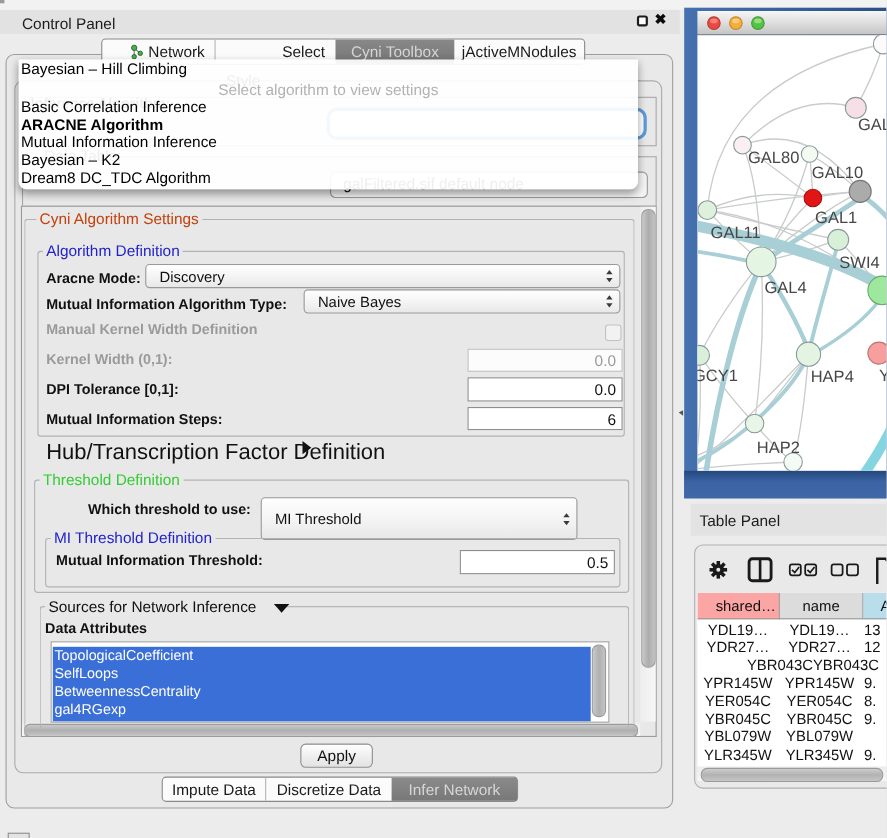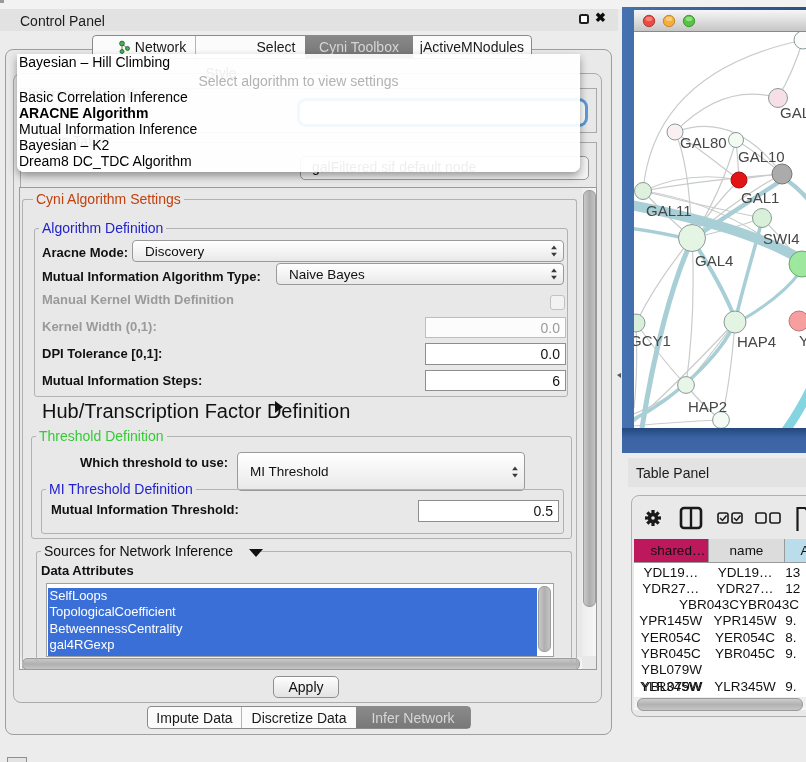--- a/index.html
+++ b/index.html
@@ -122,22 +122,22 @@
 <div class="field" style="left:418px;top:500px;width:141px;height:22px;">0.5</div>
 
 <div class="grp" style="left:36px;top:551px;width:534px;height:110px;border-bottom:none;"></div>
 <div class="gtitle" style="left:41px;top:544px;color:#111;padding-right:24px;">Sources for Network Inference</div>
 <div class="abs" style="left:249px;top:549px;width:0;height:0;border-top:8px solid #111;border-left:7px solid transparent;border-right:7px solid transparent;"></div>
 
 <div class="lbl abs" style="left:41px;top:563px;">Data Attributes</div>
 
 <div class="abs" style="left:46px;top:583px;width:508px;height:74px;background:#fff;border:1px solid #a0a0a0;box-sizing:border-box;overflow:hidden;">
   <div style="position:absolute;left:1px;top:4px;width:489px;height:68px;background:#3a6fd8;font-size:13px;color:#fff;">
+    <div style="height:16.3px;line-height:16.3px;padding-left:1.5px;">TopologicalCoefficient</div>
     <div style="height:16.3px;line-height:16.3px;padding-left:1.5px;">SelfLoops</div>
-    <div style="height:16.3px;line-height:16.3px;padding-left:1.5px;">TopologicalCoefficient</div>
     <div style="height:16.3px;line-height:16.3px;padding-left:1.5px;">BetweennessCentrality</div>
     <div style="height:16.3px;line-height:16.3px;padding-left:1.5px;">gal4RGexp</div>
   </div>
   <div style="position:absolute;right:2px;top:2px;width:11px;height:64px;background:linear-gradient(90deg,#c9c9c9,#b0b0b0 50%,#c4c4c4);border:1px solid #9b9b9b;border-radius:6px;"></div>
 </div>
 </div>
 
 <div class="abs" style="left:273px;top:676px;width:64px;height:20px;background:linear-gradient(#fefefe,#eee 55%,#e3e3e3);border:1px solid #8f8f8f;border-radius:5px;display:flex;align-items:center;justify-content:center;font-size:14px;color:#111;">Apply</div>
 
 <div class="abs" style="left:147px;top:706px;width:322px;height:21px;background:#fbfbfb;border:1px solid #8a8a8a;border-radius:4px;display:flex;font-size:14px;color:#1a1a1a;">
@@ -283,21 +283,21 @@
       <path d="M 80,13 l2.5,2.5 l4,-5" stroke-width="1.5"></path>
       <path d="M 94,13 l2.5,2.5 l4,-5" stroke-width="1.5"></path>
       <rect x="116" y="8" width="10" height="10" rx="2"></rect>
       <rect x="130" y="8" width="10" height="10" rx="2"></rect>
       <path d="M 157.5,26 L 157.5,3 L 165,3 L 171,9" stroke-width="2.2"></path>
     </g>
   </g>
 </svg>
 
 <div class="abs" style="left:634px;top:539px;width:172px;height:158px;background:#fff;overflow:hidden;font-size:13.5px;color:#111;">
-  <div style="position:absolute;left:0;top:0;width:75px;height:24px;background:#be185d;border-right:1px solid #999;border-bottom:1px solid #999;box-sizing:border-box;text-align:center;line-height:23px;padding-left:14px;">shared…</div>
+  <div style="position:absolute;left:0;top:0;width:75px;height:24px;background:#fca5a5;border-right:1px solid #999;border-bottom:1px solid #999;box-sizing:border-box;text-align:center;line-height:23px;padding-left:14px;">shared…</div>
   <div style="position:absolute;left:75px;top:0;width:76px;height:24px;background:#dcdcdc;border-right:1px solid #999;border-bottom:1px solid #999;box-sizing:border-box;text-align:center;line-height:23px;">name</div>
   <div style="position:absolute;left:151px;top:0;width:40px;height:24px;background:#b9ddeb;border-bottom:1px solid #999;box-sizing:border-box;text-align:center;line-height:23px;">A</div>
   <div id="rows" style="position:absolute;left:0;top:25.5px;width:100%;">
 <div style="height:16.3px;line-height:16.3px;display:flex;">
           <div style="width:75px;text-align:center;">YDL19…</div>
           <div style="width:76px;text-align:center;">YDL19…</div>
           <div style="width:21px;text-align:left;padding-left:3px;">13</div>
         </div>
 <div style="height:16.3px;line-height:16.3px;display:flex;">
           <div style="width:75px;text-align:center;">YDR27…</div>
@@ -317,21 +317,21 @@
 <div style="height:16.3px;line-height:16.3px;display:flex;">
           <div style="width:75px;text-align:center;">YER054C</div>
           <div style="width:76px;text-align:center;">YER054C</div>
           <div style="width:21px;text-align:left;padding-left:3px;">8.</div>
         </div>
 <div style="height:16.3px;line-height:16.3px;display:flex;">
           <div style="width:75px;text-align:center;">YBR045C</div>
           <div style="width:76px;text-align:center;">YBR045C</div>
           <div style="width:21px;text-align:left;padding-left:3px;">9.</div>
         </div>
-<div style="height:16.3px;line-height:16.3px;display:flex;flex-direction:column;">
+<div style="height:16.3px;line-height:16.3px;display:flex;">
           <div style="width:75px;text-align:center;">YBL079W</div>
           <div style="width:76px;text-align:center;">YBL079W</div>
           <div style="width:21px;text-align:left;padding-left:3px;"></div>
         </div>
 <div style="height:16.3px;line-height:16.3px;display:flex;">
           <div style="width:75px;text-align:center;">YLR345W</div>
           <div style="width:76px;text-align:center;">YLR345W</div>
           <div style="width:21px;text-align:left;padding-left:3px;">9.</div>
         </div>
 <div style="height:16.3px;line-height:16.3px;display:flex;">

